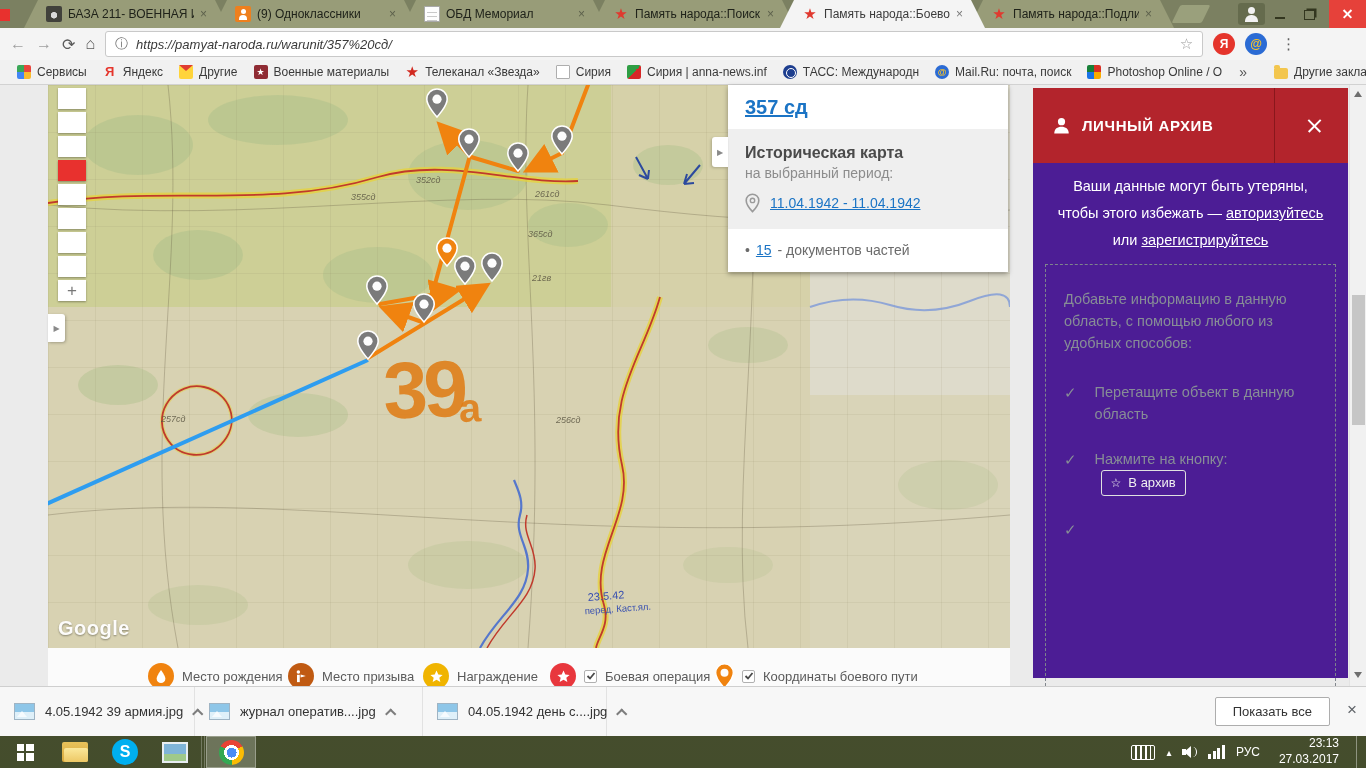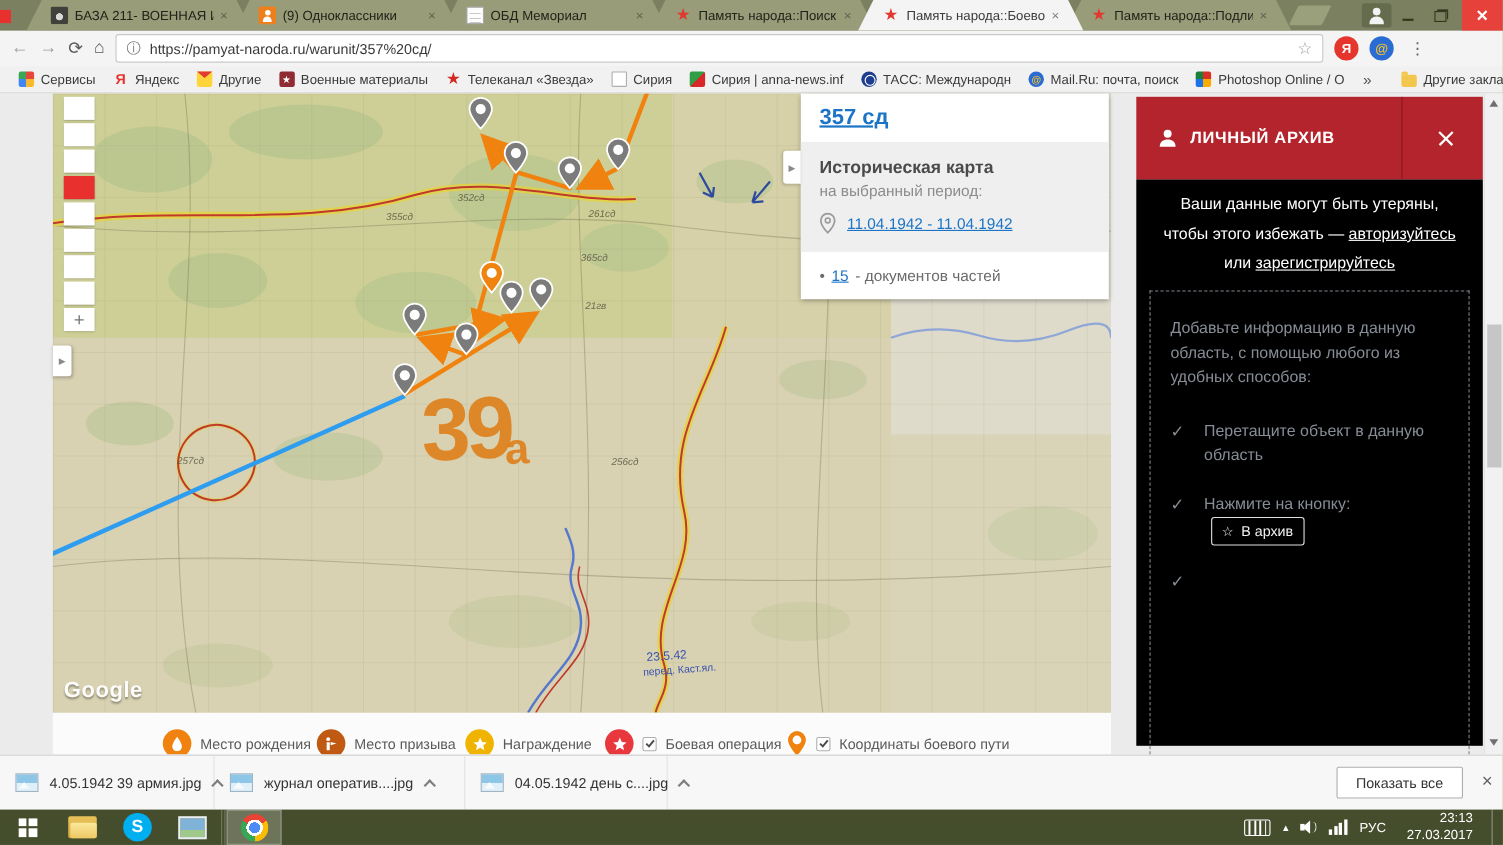--- a/index.html
+++ b/index.html
@@ -45,21 +45,21 @@
   .win-close::after { transform:translateY(5px) rotate(-45deg); }
 
   
   .toolbar { position:absolute; left:0; top:28px; width:1366px; height:32px; background:#f4f4f4;
     display:flex; align-items:center; padding:0 10px; gap:10px; }
   .nav-ic { font-size:16px; color:#9f9f9f; }
   .nav-ic.dark { color:#5a5a5a; }
   .urlbar { width:1098px; height:26px; background:#fff; border:1px solid #c9c9c9; border-radius:3px;
     display:flex; align-items:center; gap:8px; padding:0 9px; }
   .urlbar .info { color:#757575; font-size:13px; }
-  .urlbar .url { flex:1; font-size:13px; color:#3a3a3a; white-space:nowrap; overflow:hidden; }
+  .urlbar .url { flex:1; font-size:13px; color:#3a3a3a; white-space:nowrap; overflow:hidden;font-style:italic; }
   .urlbar .bstar { color:#9b9b9b; font-size:15px; }
   .round-btn { width:22px; height:22px; border-radius:50%; color:#fff; font-size:12px; font-weight:bold;
     display:flex; align-items:center; justify-content:center; flex:none; }
   .ya-btn { background:#e5352c; }
   .mail-btn { background:#2b6bd4; color:#f7c32a; }
   .menu-dots { font-size:15px; color:#5f5f5f; padding:0 4px; }
 
   
   .bookmarksbar { position:absolute; left:0; top:60px; width:1366px; height:25px; background:#f1f1f1;
     border-bottom:1px solid #d2d2d2; display:flex; align-items:center; padding:0 10px; gap:2px; }
@@ -109,21 +109,21 @@
     box-shadow:-1px 1px 3px rgba(0,0,0,.2); display:flex; align-items:center; justify-content:center; font-size:8px; color:#8a8a8a; }
 
   
   .archive { position:absolute; left:1033px; top:3px; width:315px; height:590px; }
   .ar-head { height:75px; background:#b3242c; color:#fff; display:flex; align-items:center; padding:0 20px; position:relative; }
   .ar-head .ttl { font-size:15px; font-weight:bold; letter-spacing:.6px; margin-left:12px; }
   .ar-div { position:absolute; right:73px; top:0; width:1px; height:75px; background:rgba(60,0,0,.35); }
   .ar-close { position:absolute; right:25px; top:29px; width:17px; height:17px; }
   .ar-close::before,.ar-close::after { content:""; position:absolute; left:0; top:8px; width:17px; height:1.5px; background:#fff; }
   .ar-close::before { transform:rotate(45deg); } .ar-close::after { transform:rotate(-45deg); }
-  .ar-body { height:515px; background:#000000; padding-top:10px; }
+  .ar-body { height:515px; background:#4c1d95; padding-top:10px; }
   .ar-warn { text-align:center; color:#fff; font-size:14.5px; line-height:1.85; }
   .ar-warn a { color:#fff; text-decoration:underline; }
   .ar-dashed { margin:11px 12px 0; height:432px; border:1px dashed #7e848c; padding:24px 18px; color:#878d96; font-size:14.5px; }
   .ar-intro { line-height:1.5; margin-bottom:26px; width:250px; }
   .ar-step { display:flex; gap:18px; margin-bottom:22px; line-height:1.55; }
   .ar-check { font-size:15px; color:#878d96; flex:none; }
   .ar-step .txt { width:218px; }
   .btn-arch { display:inline-flex; align-items:center; gap:7px; border:1px solid #e0e0e0; border-radius:3px;
     padding:2px 9px; color:#f0f0f0; font-size:13px; margin-left:6px; }
   .btn-arch .st { font-size:12px; }

